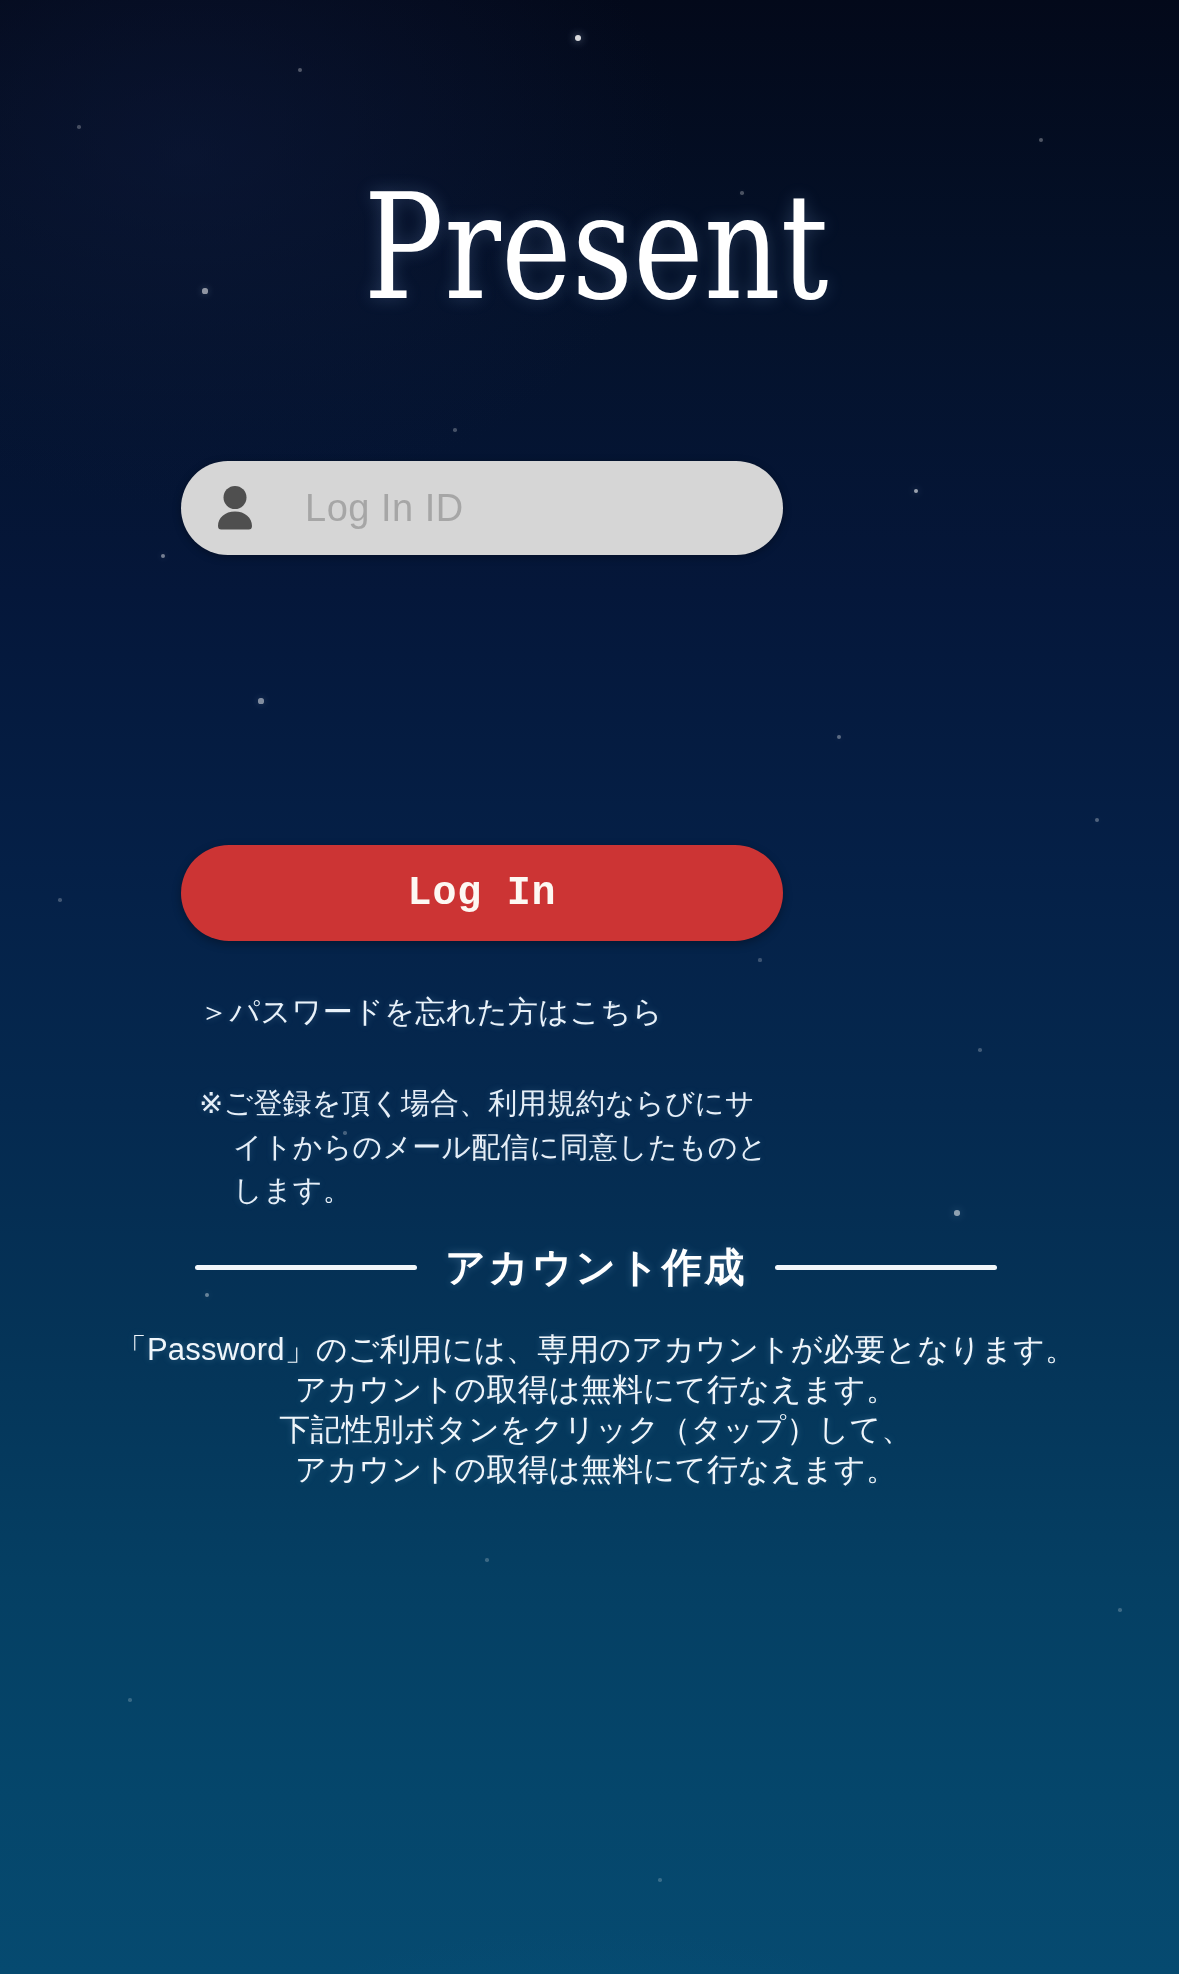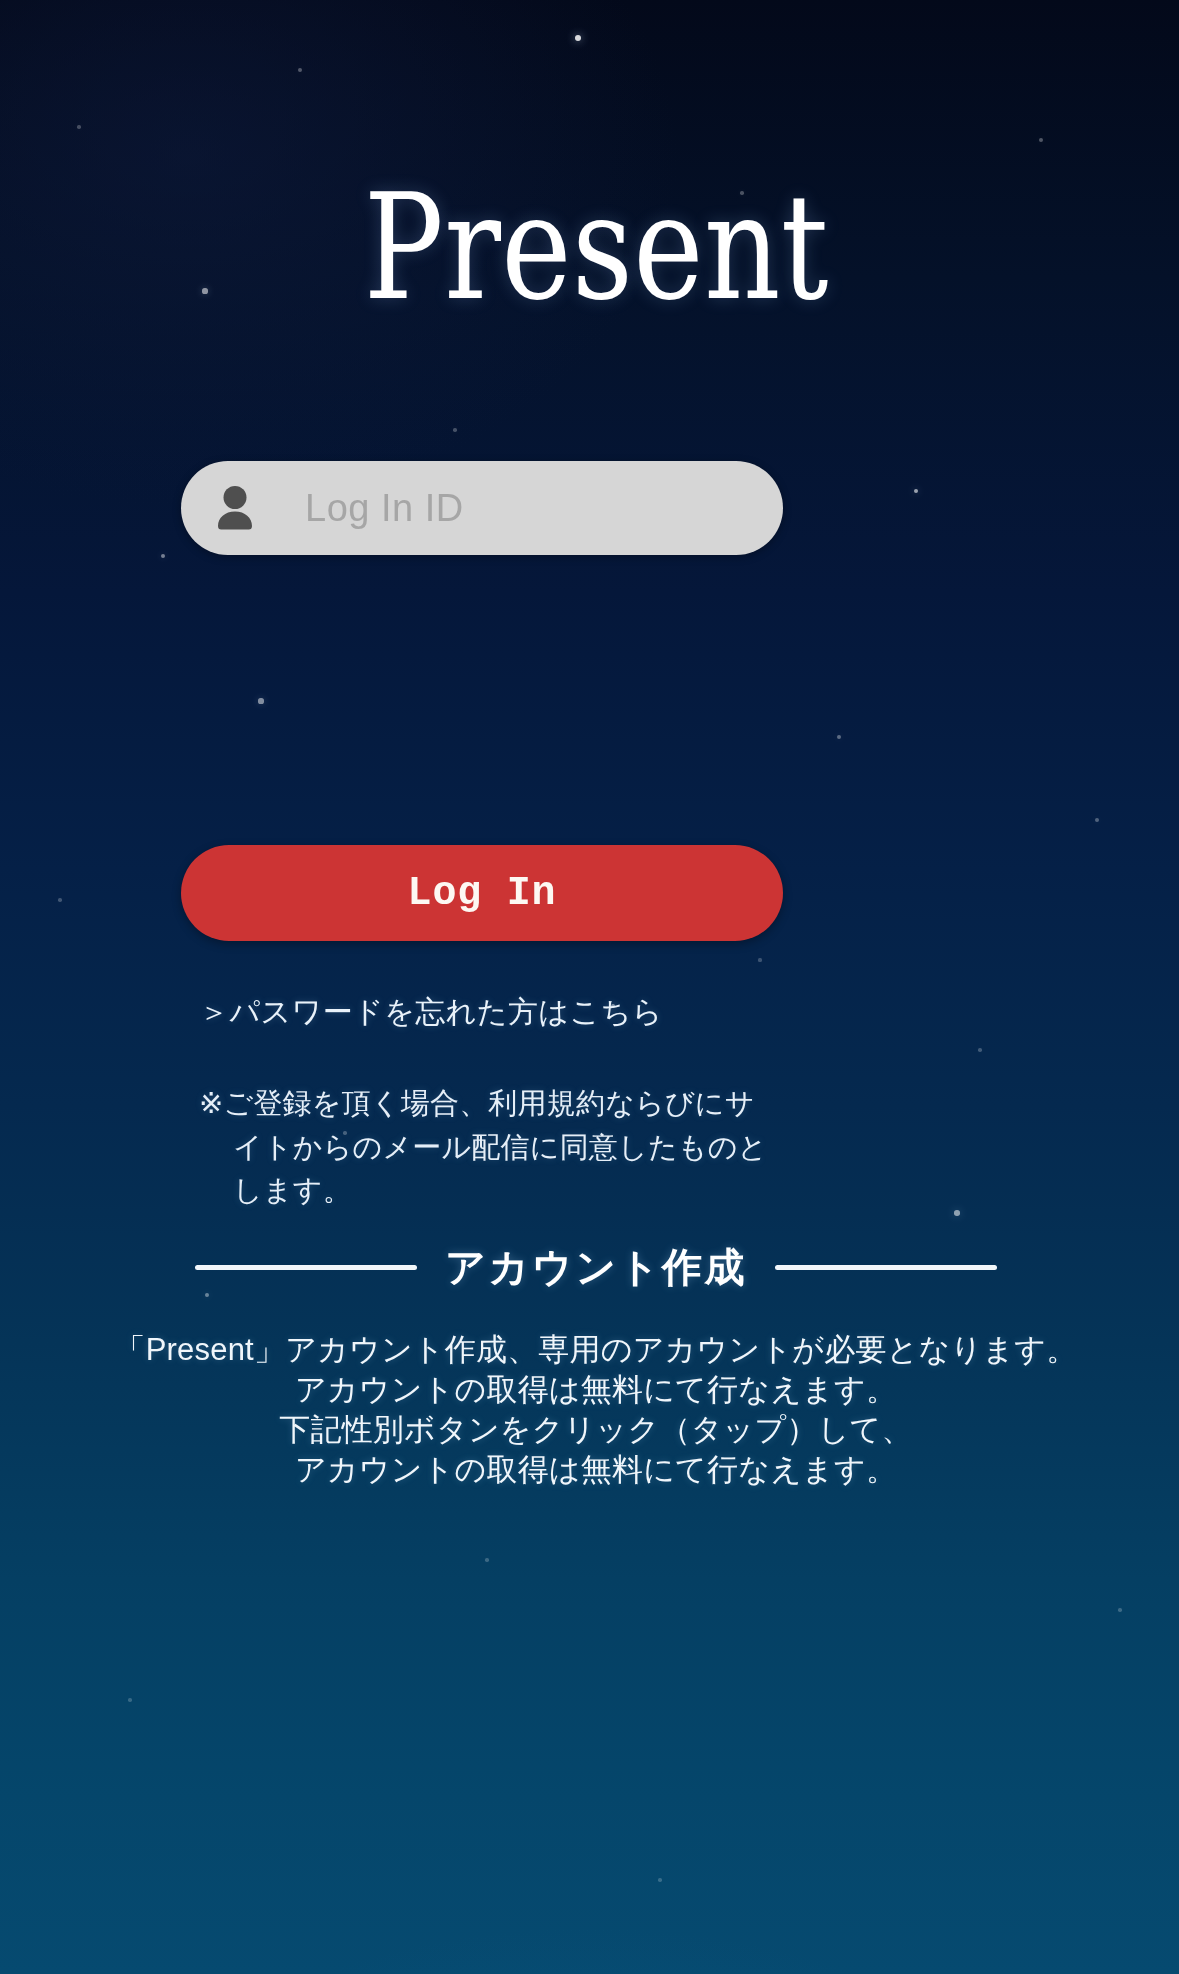--- a/index.html
+++ b/index.html
@@ -287,20 +287,20 @@
       <span class="note-body"><span>※</span><span>ご登録を頂く場合、利用規約ならびにサイトからのメール配信に同意したものとします。</span></span>
     </div>
 
     <div class="divider">
       <span class="rule"></span>
       <span class="divider-title">アカウント作成</span>
       <span class="rule"></span>
     </div>
 
     <div class="footer-copy">
-      <span class="fc-line">「Present」アカウント作成、専用のアカウントが必要となります。</span>
+      <span class="fc-line">「Password」のご利用には、専用のアカウントが必要となります。</span>
       <span class="fc-line">アカウントの取得は無料にて行なえます。</span>
       <span class="fc-line">下記性別ボタンをクリック（タップ）して、</span>
       <span class="fc-line">アカウントの取得は無料にて行なえます。</span>
     </div>
 
   </div>
 </div>
 
 </body></html>

